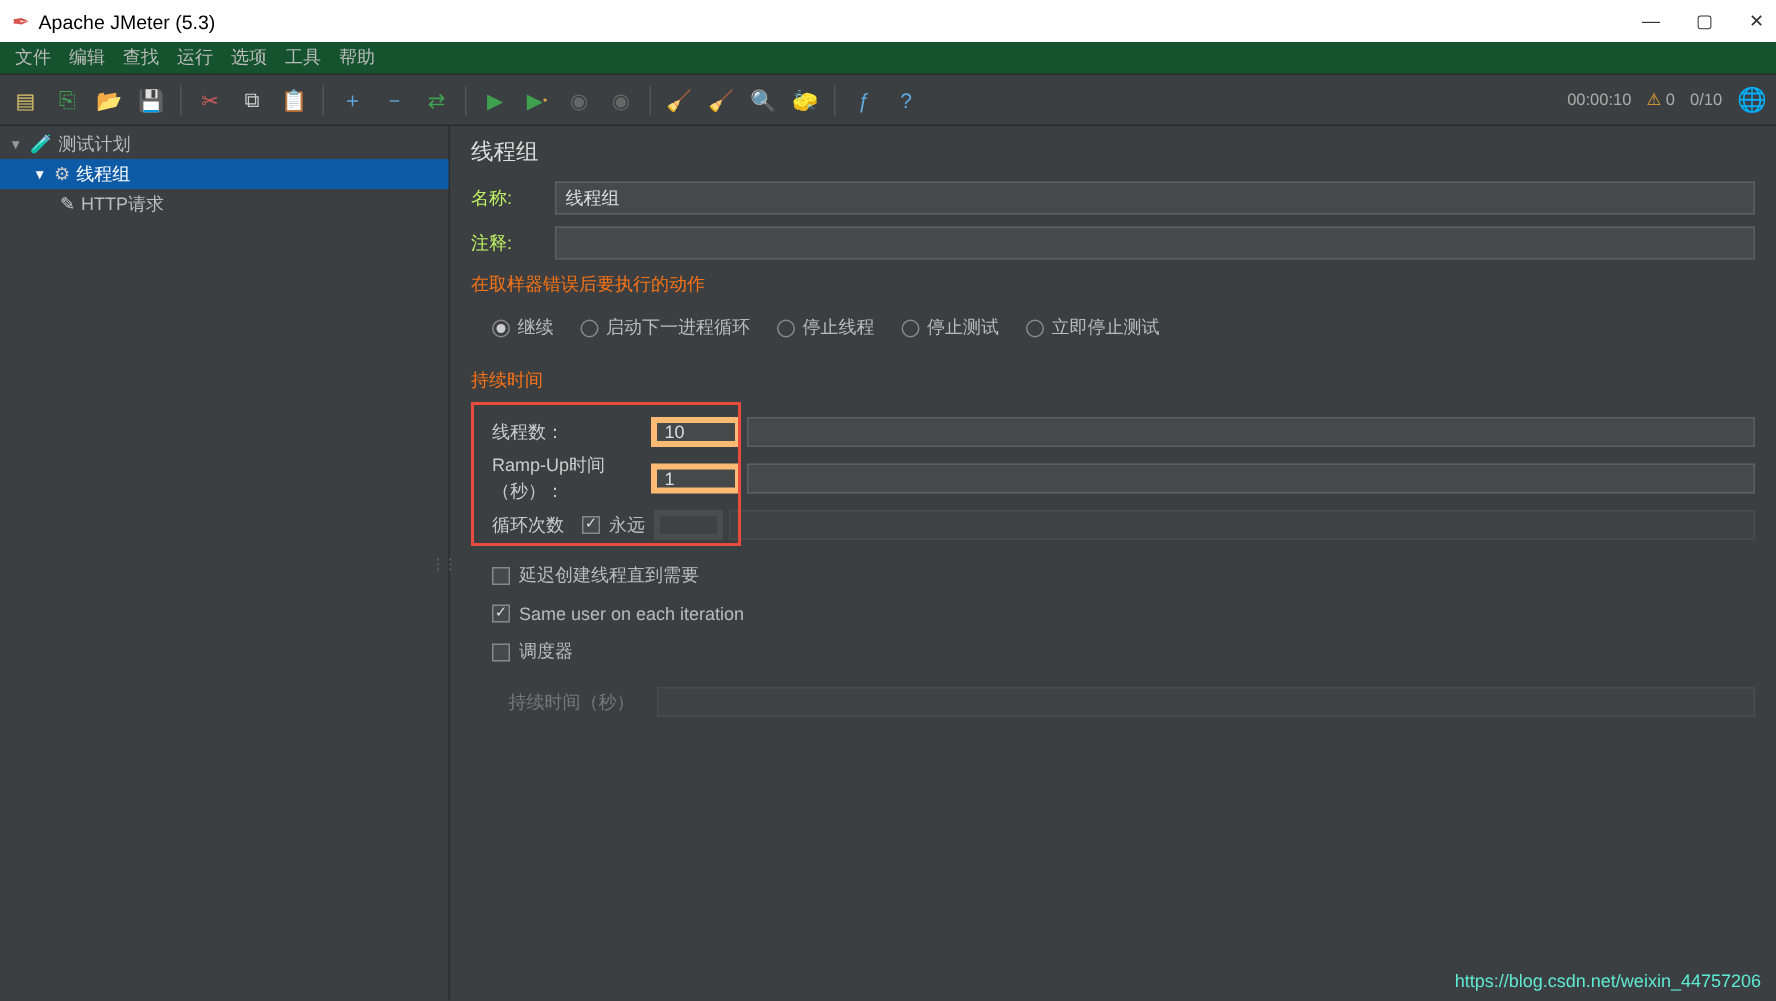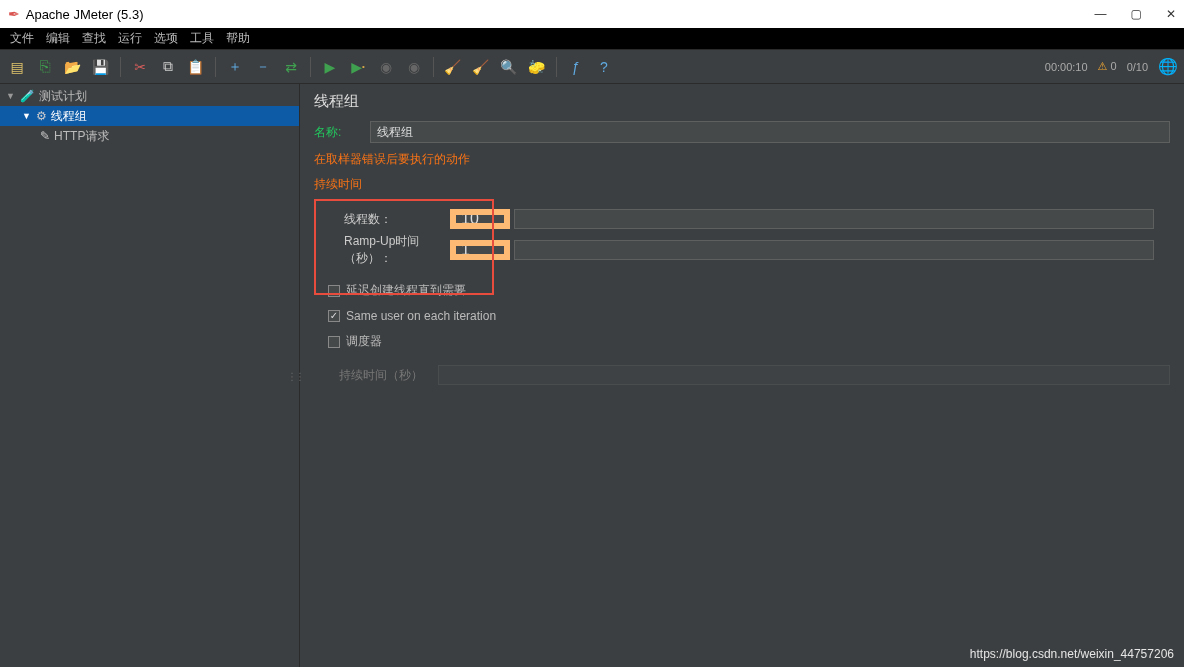--- a/index.html
+++ b/index.html
@@ -3,21 +3,21 @@
 <meta charset="utf-8">
 <style>
 * { margin: 0; padding: 0; box-sizing: border-box; font-family: "Microsoft YaHei", Arial, sans-serif; }
 body { background: #3c3f41; color: #bbbbbb; font-size: 12px; overflow: hidden; width: 1184px; height: 667px; }
 
 .titlebar { background: #ffffff; height: 28px; display: flex; align-items: center; padding: 0 8px; color: #000; font-size: 13px; }
 .titlebar .feather { color: #d9534f; margin-right: 6px; font-size: 14px; }
 .titlebar .wincontrols { margin-left: auto; display: flex; gap: 24px; align-items: center; color: #333; font-size: 12px; }
 .titlebar .wincontrols span { cursor: default; }
 
-.menubar { background: #000000; height: 22px; display: flex; align-items: center; padding: 0 4px; border-bottom: 1px solid #2b2b2b; }
+.menubar { background: #14532d; height: 22px; display: flex; align-items: center; padding: 0 4px; border-bottom: 1px solid #2b2b2b; }
 .menubar span { padding: 2px 6px; color: #bbbbbb; }
 
 .toolbar { background: #3c3f41; height: 34px; display: flex; align-items: center; padding: 0 6px; border-bottom: 1px solid #2b2b2b; gap: 6px; }
 .toolbar .tbtn { width: 22px; height: 22px; display: flex; align-items: center; justify-content: center; font-size: 14px; }
 .toolbar .sep { width: 1px; height: 20px; background: #555; margin: 0 2px; }
 .toolbar .spacer { flex: 1; }
 .toolbar .status-right { display: flex; align-items: center; gap: 10px; color: #aaa; font-size: 11px; text-align: center; }
 .toolbar .warn-icon { color: #f0a732; }
 .toolbar .globe-icon { color: #888; font-size: 16px; }
 
@@ -29,45 +29,45 @@
 .tree-row.selected { background: #0d5aa7; color: #fff; }
 .tree .arrow { font-size: 9px; color: #999; width: 10px; }
 .tree .icon-plan { color: #5fa9e0; }
 .tree .icon-gear { color: #ccc; }
 .tree .icon-pen { color: #ccc; }
 .tree .drag-handle { position: absolute; right: -4px; top: 50%; transform: translateY(-50%); color: #666; font-size: 10px; letter-spacing: -2px; }
 
 .content { flex: 1; padding: 8px 14px; overflow: hidden; }
 .content h2 { font-size: 15px; font-weight: normal; color: #ddd; margin-bottom: 10px; }
 .form-row { display: flex; align-items: center; margin-bottom: 8px; }
-.form-row label { width: 56px; color: #22c55e; }
+.form-row label { width: 56px; color: #bef264; }
 .form-row input[type=text] { flex: 1; background: #45494a; border: 1px solid #5e6060; color: #ddd; height: 22px; padding: 0 6px; font-size: 12px; }
 .section-label { color: #f97316; margin: 8px 0 6px 0; }
 
 .radio-row { display: flex; align-items: center; gap: 18px; padding: 6px 0 10px 14px; }
 .radio-item { display: flex; align-items: center; gap: 5px; }
 .radio { width: 12px; height: 12px; border-radius: 50%; border: 1px solid #888; display: inline-flex; align-items: center; justify-content: center; }
 .radio.checked::after { content: ""; width: 6px; height: 6px; border-radius: 50%; background: #ccc; }
 
-.props-box { position: relative; padding: 6px 16px; }
+.props-box { position: relative; padding: 6px 0; }
 .props-row { display: flex; align-items: center; margin: 4px 0; padding-left: 14px; }
 .props-row label { width: 106px; color: #ccc; }
-.props-row .short-input { width: 60px; background: #45494a; border: 6px solid #fdba74; color: #ddd; height: 20px; padding: 0 5px; font-size: 16px; }
+.props-row .short-input { width: 60px; background: #45494a; border: 4px solid #fdba74; color: #ddd; height: 20px; padding: 0 5px; font-size: 12px; }
 .props-row .long-input { flex: 1; background: #45494a; border: 1px solid #5e6060; height: 20px; margin-left: 4px; }
 .props-row.loop label { width: 60px; }
 .props-row.disabled label { color: #777; text-align: center; }
 .props-row.disabled .long-input { background: #3f4244; border-color: #4a4d4e; }
 
 .redbox { position: absolute; border: 2px solid #e74c3c; pointer-events: none; }
 
 .cbx { width: 12px; height: 12px; border: 1px solid #888; display: inline-flex; align-items: center; justify-content: center; background: #45494a; }
 .cbx.checked::after { content: "✓"; font-size: 10px; color: #ddd; line-height: 1; }
 .check-row { display: flex; align-items: center; gap: 6px; padding: 5px 0 5px 14px; }
 
-.watermark { position: absolute; bottom: 6px; right: 10px; color: #e5e5e5; font-size: 12px; }
+.watermark { position: absolute; bottom: 6px; right: 10px; color: #5eead4; font-size: 12px; }
 </style>
 </head>
 <body>
 
 <div class="titlebar">
   <span class="feather">✒</span>
   <span>Apache JMeter (5.3)</span>
   <div class="wincontrols">
     <span>—</span>
     <span>▢</span>
@@ -139,38 +139,71 @@
     <div class="drag-handle">⋮⋮</div>
   </div>
 
   <div class="content">
     <h2>线程组</h2>
 
     <div class="form-row">
       <label>名称:</label>
       <input type="text" value="线程组" style="">
     </div>
+    <div class="form-row">
+      <label>注释:</label>
+      <input type="text" value="" style="">
+    </div>
 
     <div class="section-label">在取样器错误后要执行的动作</div>
+    <div class="radio-row">
+      <div class="radio-item">
+          <span class="radio checked"></span>
+          <span>继续</span>
+        </div>
+      <div class="radio-item">
+          <span class="radio"></span>
+          <span>启动下一进程循环</span>
+        </div>
+      <div class="radio-item">
+          <span class="radio"></span>
+          <span>停止线程</span>
+        </div>
+      <div class="radio-item">
+          <span class="radio"></span>
+          <span>停止测试</span>
+        </div>
+      <div class="radio-item">
+          <span class="radio"></span>
+          <span>立即停止测试</span>
+        </div>
+    </div>
 
     <div class="section-label">持续时间</div>
 
     <div class="props-box" style="position:relative">
       <div class="redbox" style="left:0; top:0; width:180px; height:96px;"></div>
 
       <div class="props-row">
         <label>线程数：</label>
         <input class="short-input" value="10" style="">
         <div class="long-input"></div>
       </div>
       <div class="props-row">
         <label>Ramp-Up时间（秒）：</label>
         <input class="short-input" value="1" style="">
         <div class="long-input"></div>
       </div>
+      <div class="props-row loop">
+        <label>循环次数</label>
+        <span class="cbx checked"></span>
+        <span style="margin:0 6px">永远</span>
+        <input class="short-input" style="width: 46px; background: rgb(63, 66, 68); border-color: rgb(74, 77, 78);">
+        <div class="long-input" style="background:#3f4244;border-color:#4a4d4e"></div>
+      </div>
     </div>
 
     <div class="check-row">
         <span class="cbx"></span>
         <span>延迟创建线程直到需要</span>
       </div>
     <div class="check-row">
         <span class="cbx checked"></span>
         <span>Same user on each iteration</span>
       </div>

